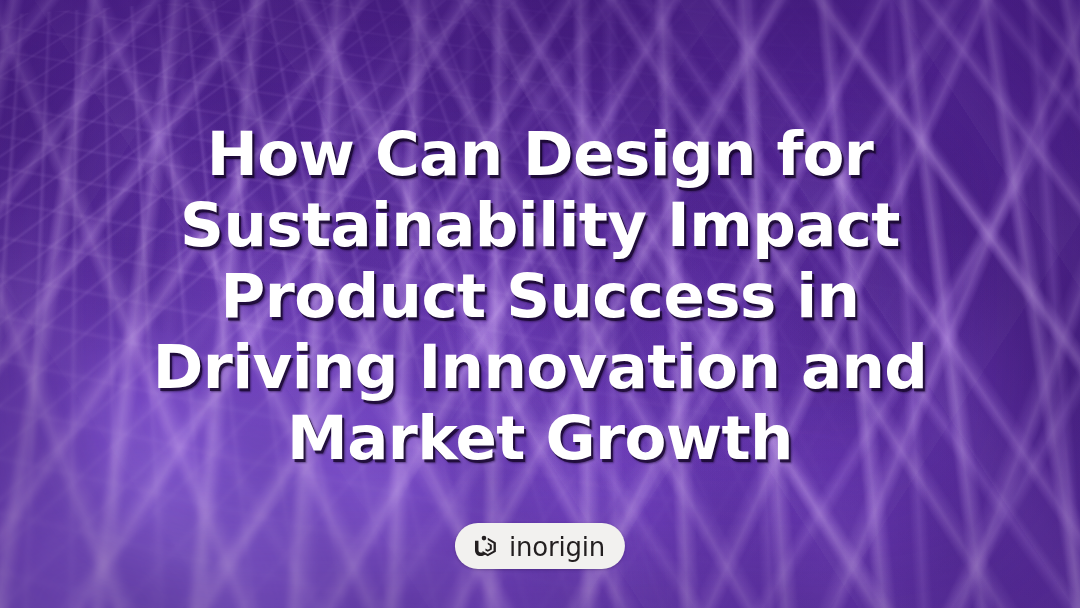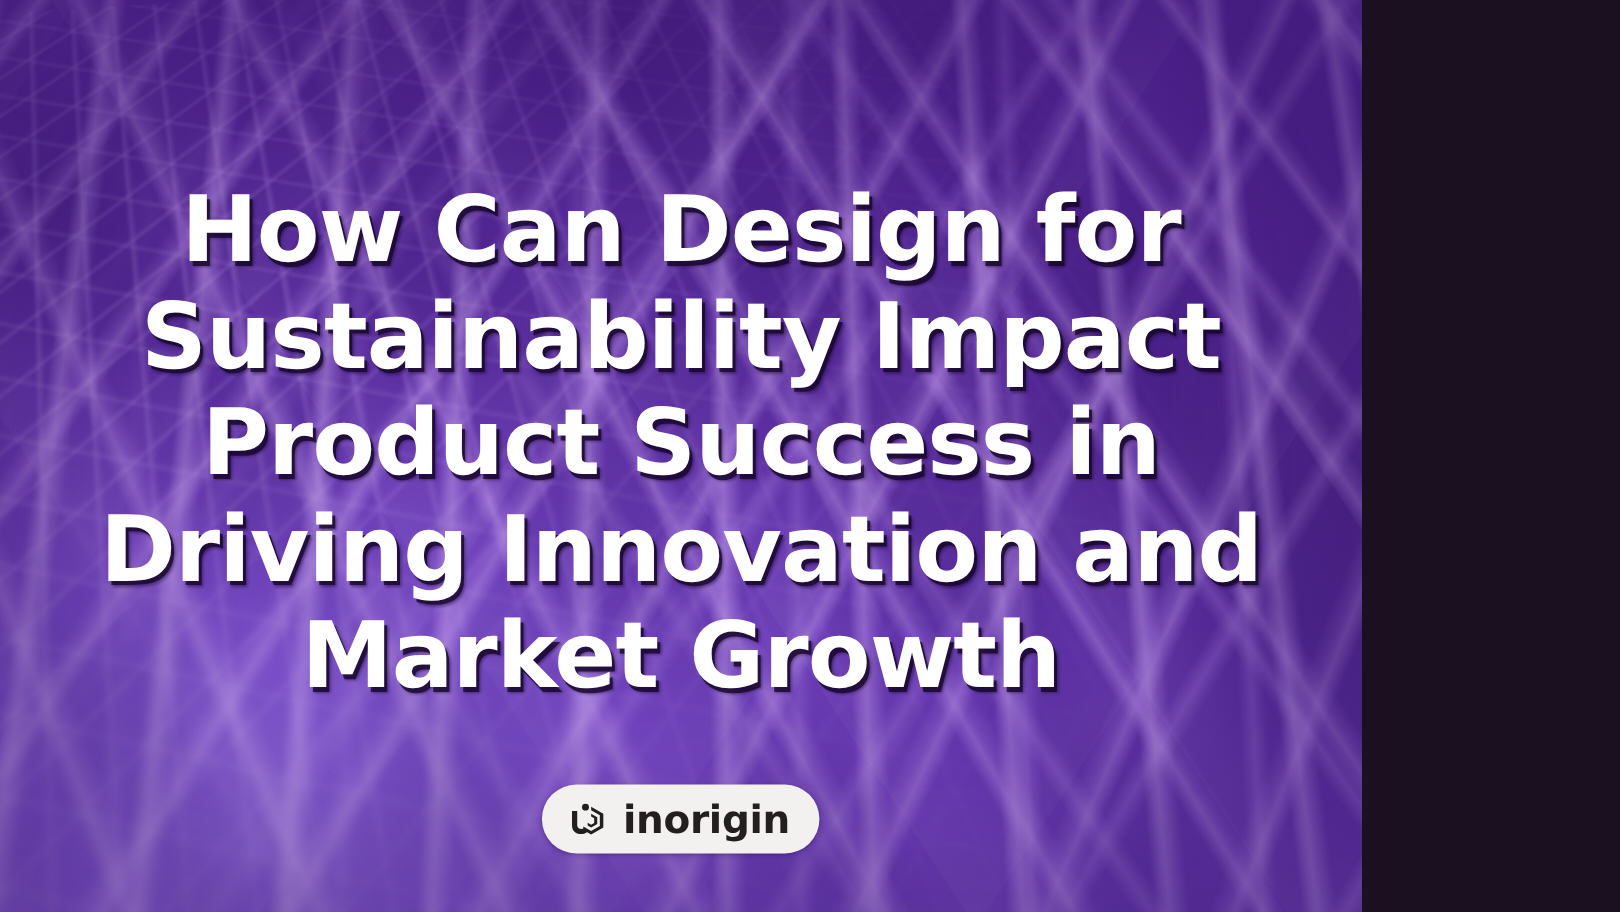--- a/index.html
+++ b/index.html
@@ -6,21 +6,21 @@
     margin: 0;
     padding: 0;
     background: #1a1020;
   }
   body {
     font-family: "Liberation Sans", sans-serif;
   }
 
   #banner {
     position: relative;
-    width: 908px;
+    width: 1080px;
     height: 608px;
     overflow: hidden;
     background: #5E2CA5;
   }
 
   
   .bg-layer {
     position: absolute;
     inset: 0;
     pointer-events: none;
@@ -199,21 +199,21 @@
 
   #logo-mark {
     width: 29px;
     height: 29px;
     display: block;
     flex: 0 0 auto;
   }
 
   #logo-wordmark {
     font-family: "DejaVu Sans", sans-serif;
-    font-weight: bold;
+    font-weight: normal;
     font-size: 26px;
     line-height: 1;
     letter-spacing: -0.2px;
     color: #231f20;
     position: relative;
     top: 1px;
   }
 </style>
 </head>
 <body>

